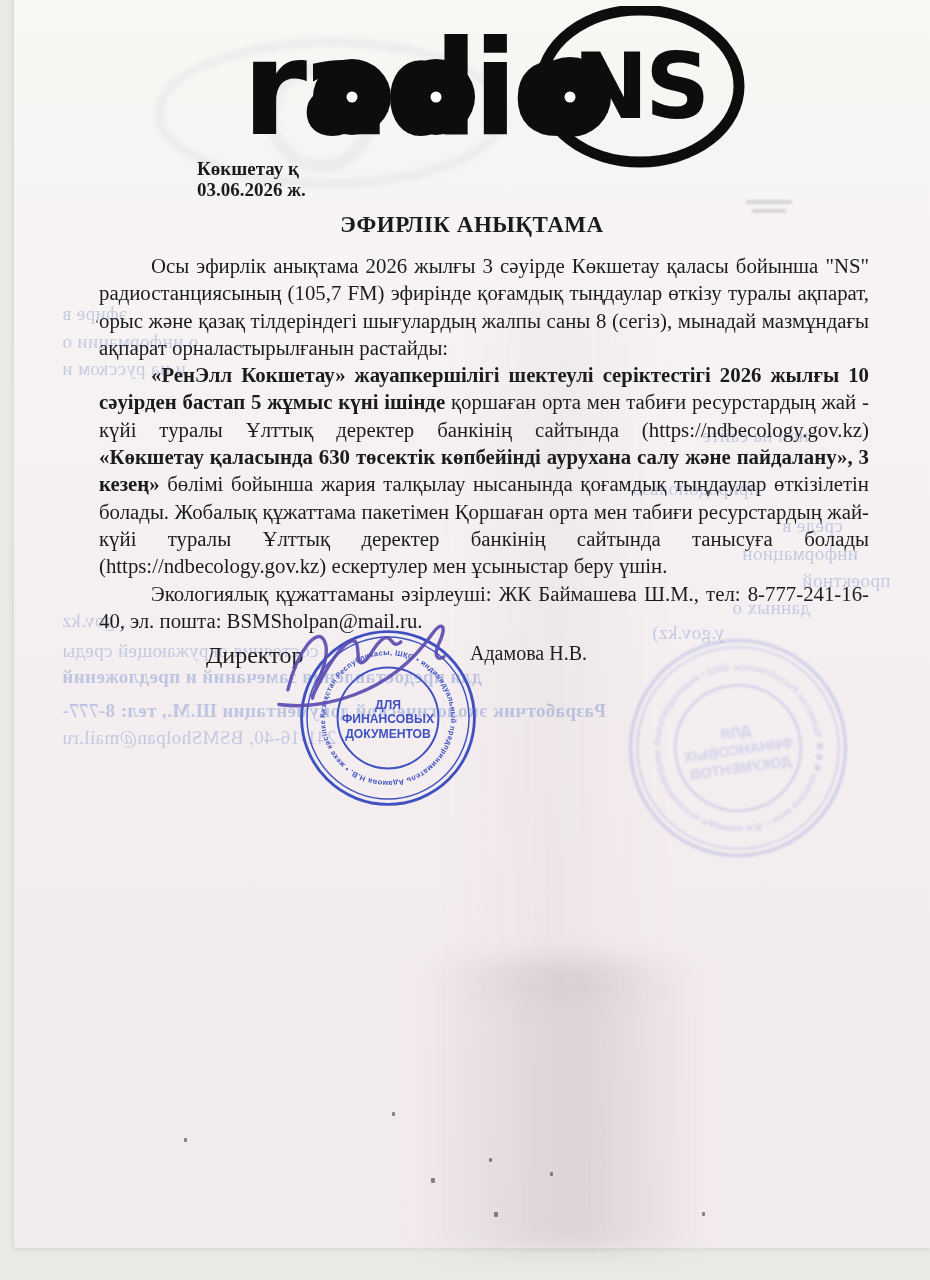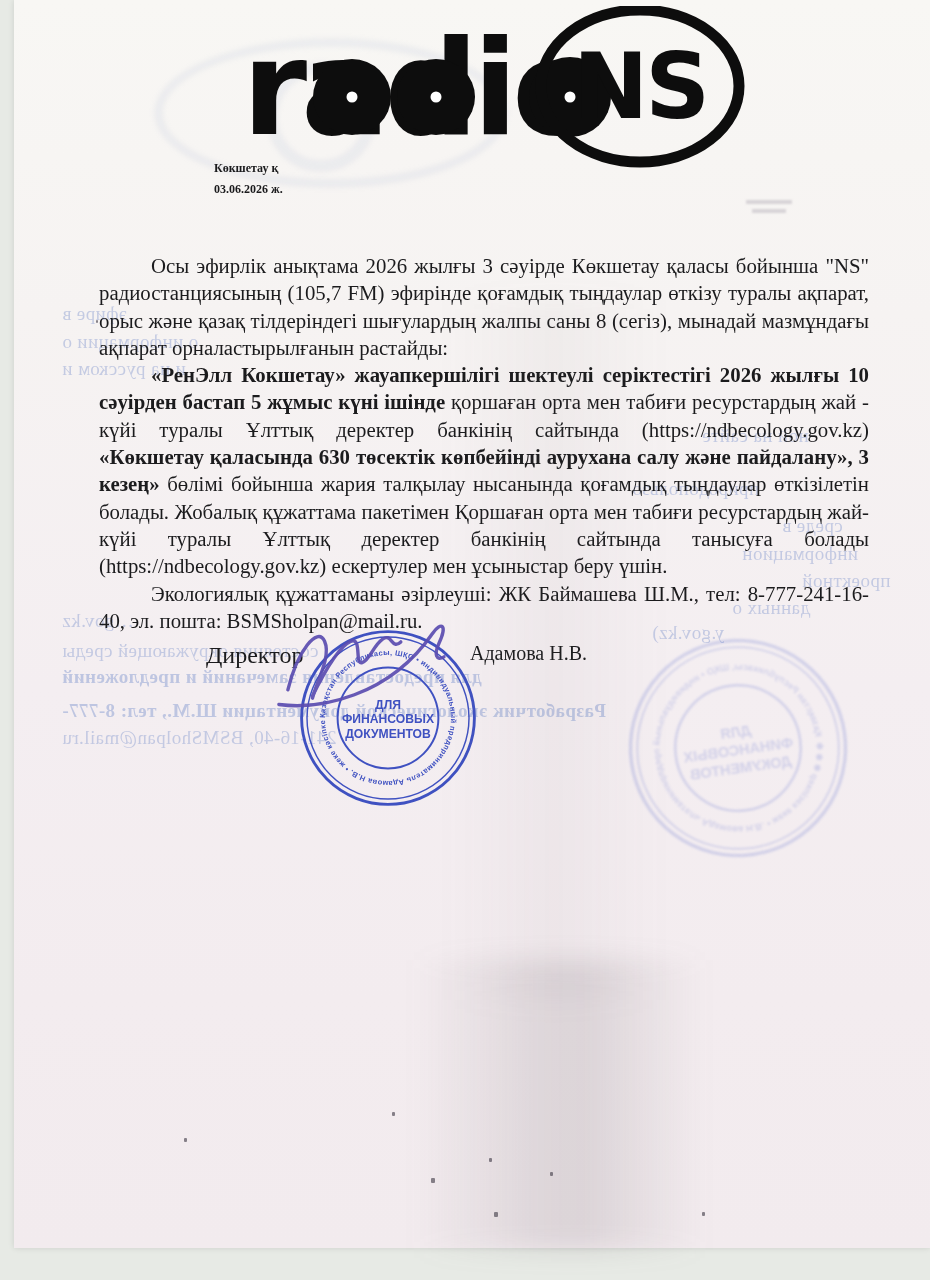--- a/index.html
+++ b/index.html
@@ -20,21 +20,21 @@
   
   .ghostline{position:absolute;transform:scaleX(-1);color:#9cabd6;opacity:.55;filter:blur(.6px);
          font-size:19px;white-space:nowrap;letter-spacing:.4px;font-family:"Liberation Serif",serif;}
   .ghostline.b{font-weight:bold;color:#93a5d4;}
   .ghost-logo{position:absolute;border-radius:50%;border:9px solid rgba(140,155,200,.10);filter:blur(2.5px);}
   .ghost-stamp{position:absolute;left:612px;top:636px;width:224px;height:224px;opacity:.20;
          filter:blur(.8px);transform:scaleX(-1) rotate(8deg);color:#4c5ec8;}
   
   .logo{position:absolute;left:226px;top:6px;width:512px;height:170px;}
   
-  .citydate{position:absolute;left:200px;top:158px;font-weight:bold;font-size:12px;line-height:21px;}
+  .citydate{position:absolute;left:183px;top:158px;font-weight:bold;font-size:19px;line-height:21px;}
   .doc-title{position:absolute;left:0;top:212px;width:916px;text-align:center;
          font-weight:bold;font-size:23px;letter-spacing:.5px;}
   
   .body-text{position:absolute;left:85px;top:252px;width:770px;font-size:20.8px;line-height:27.3px;
          text-align:justify;}
   .body-text p{margin:0;text-indent:52px;}
   .bold{font-weight:bold;}
   
   .sig-role{position:absolute;left:192px;top:642px;font-size:24px;font-family:Liberation Serif, serif;}
   .sig-name{position:absolute;left:456px;top:642px;font-size:20px;}
@@ -76,20 +76,21 @@
       <circle cx="330" cy="91" r="5.5" fill="#ffffff"></circle>
       <ellipse cx="400" cy="80" rx="99" ry="76" fill="none" stroke="#0d0d0d" stroke-width="11"></ellipse>
       <text x="400" y="112" text-anchor="middle" font-family="DejaVu Sans, sans-serif" font-weight="bold" font-size="90" letter-spacing="-3" fill="#0d0d0d">NS</text>
     </svg>
 
     <div class="citydate">
       <div>Көкшетау  қ</div>
       <div>03.06.2026 ж.</div>
     </div>
 
+    <div class="doc-title">ЭФИРЛІК АНЫҚТАМА</div>
 
     <div class="body-text">
       <p>Осы эфирлік анықтама 2026 жылғы 3 сәуірде Көкшетау қаласы бойынша "NS" радиостанциясының (105,7 FM) эфирінде қоғамдық тыңдаулар өткізу туралы ақпарат, орыс және қазақ тілдеріндегі шығулардың жалпы саны 8 (сегіз), мынадай мазмұндағы ақпарат орналастырылғанын растайды:</p>
       <p><span class="bold">«РенЭлл Кокшетау» жауапкершілігі шектеулі серіктестігі 2026 жылғы 10 сәуірден бастап 5 жұмыс күні ішінде </span><span>қоршаған орта мен табиғи ресурстардың жай - күйі туралы Ұлттық деректер банкінің сайтында (https://ndbecology.gov.kz) </span><span class="bold">«Көкшетау қаласында 630 төсектік көпбейінді аурухана салу және пайдалану», 3 кезең»</span><span> бөлімі бойынша жария талқылау нысанында қоғамдық тыңдаулар өткізілетін болады. Жобалық құжаттама пакетімен Қоршаған орта мен табиғи ресурстардың жай-күйі туралы Ұлттық деректер банкінің сайтында танысуға болады (https://ndbecology.gov.kz) ескертулер мен ұсыныстар беру үшін.</span></p>
       <p>Экологиялық құжаттаманы әзірлеуші: ЖК Баймашева Ш.М., тел: 8-777-241-16-40, эл. пошта: BSMSholpan@mail.ru.</p>
     </div>
 
     <div class="sig-role">Директор</div>
     <div class="sig-name">Адамова Н.В.</div>
 

